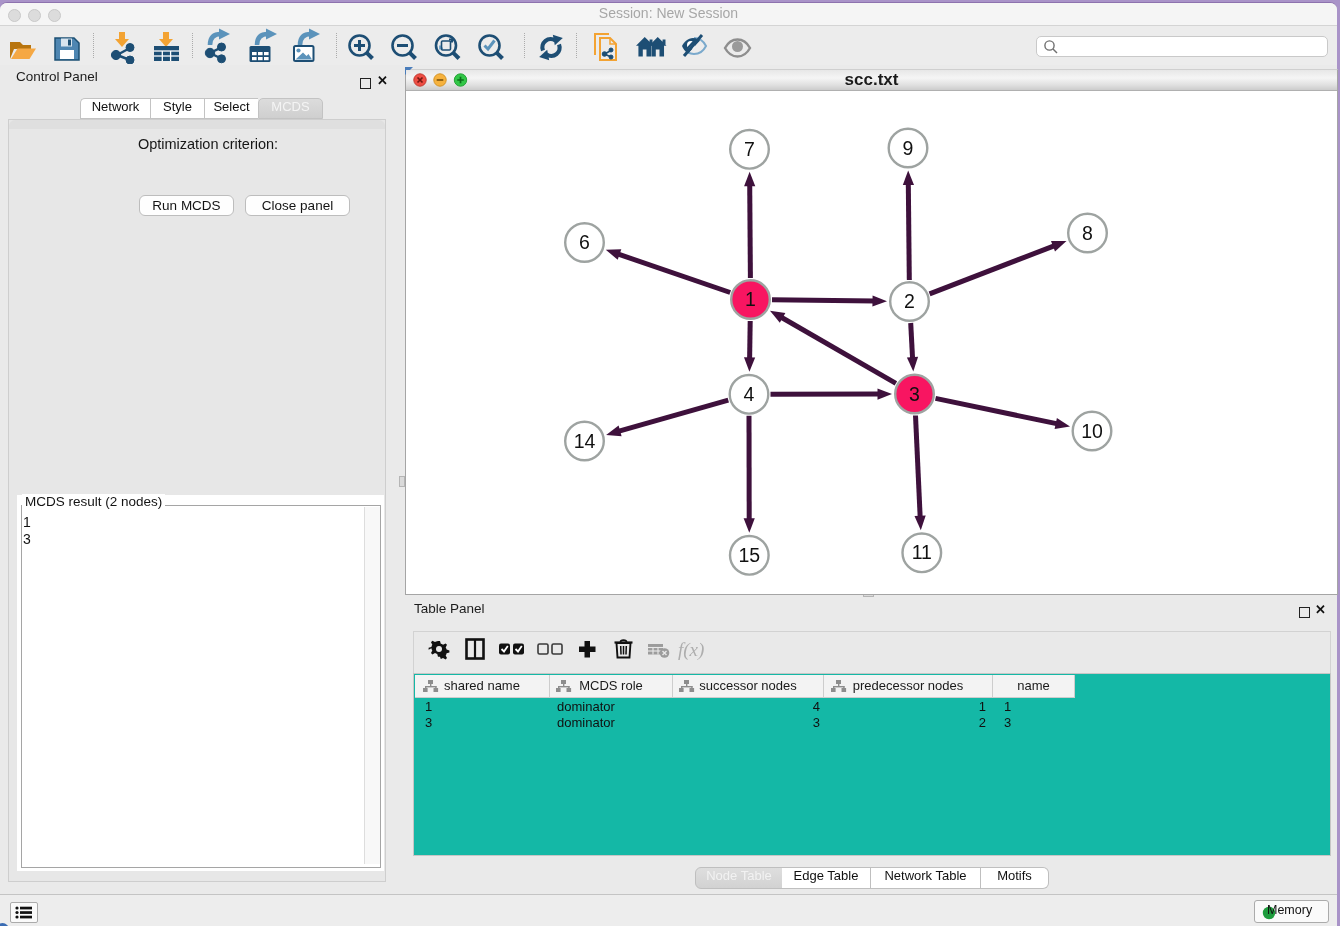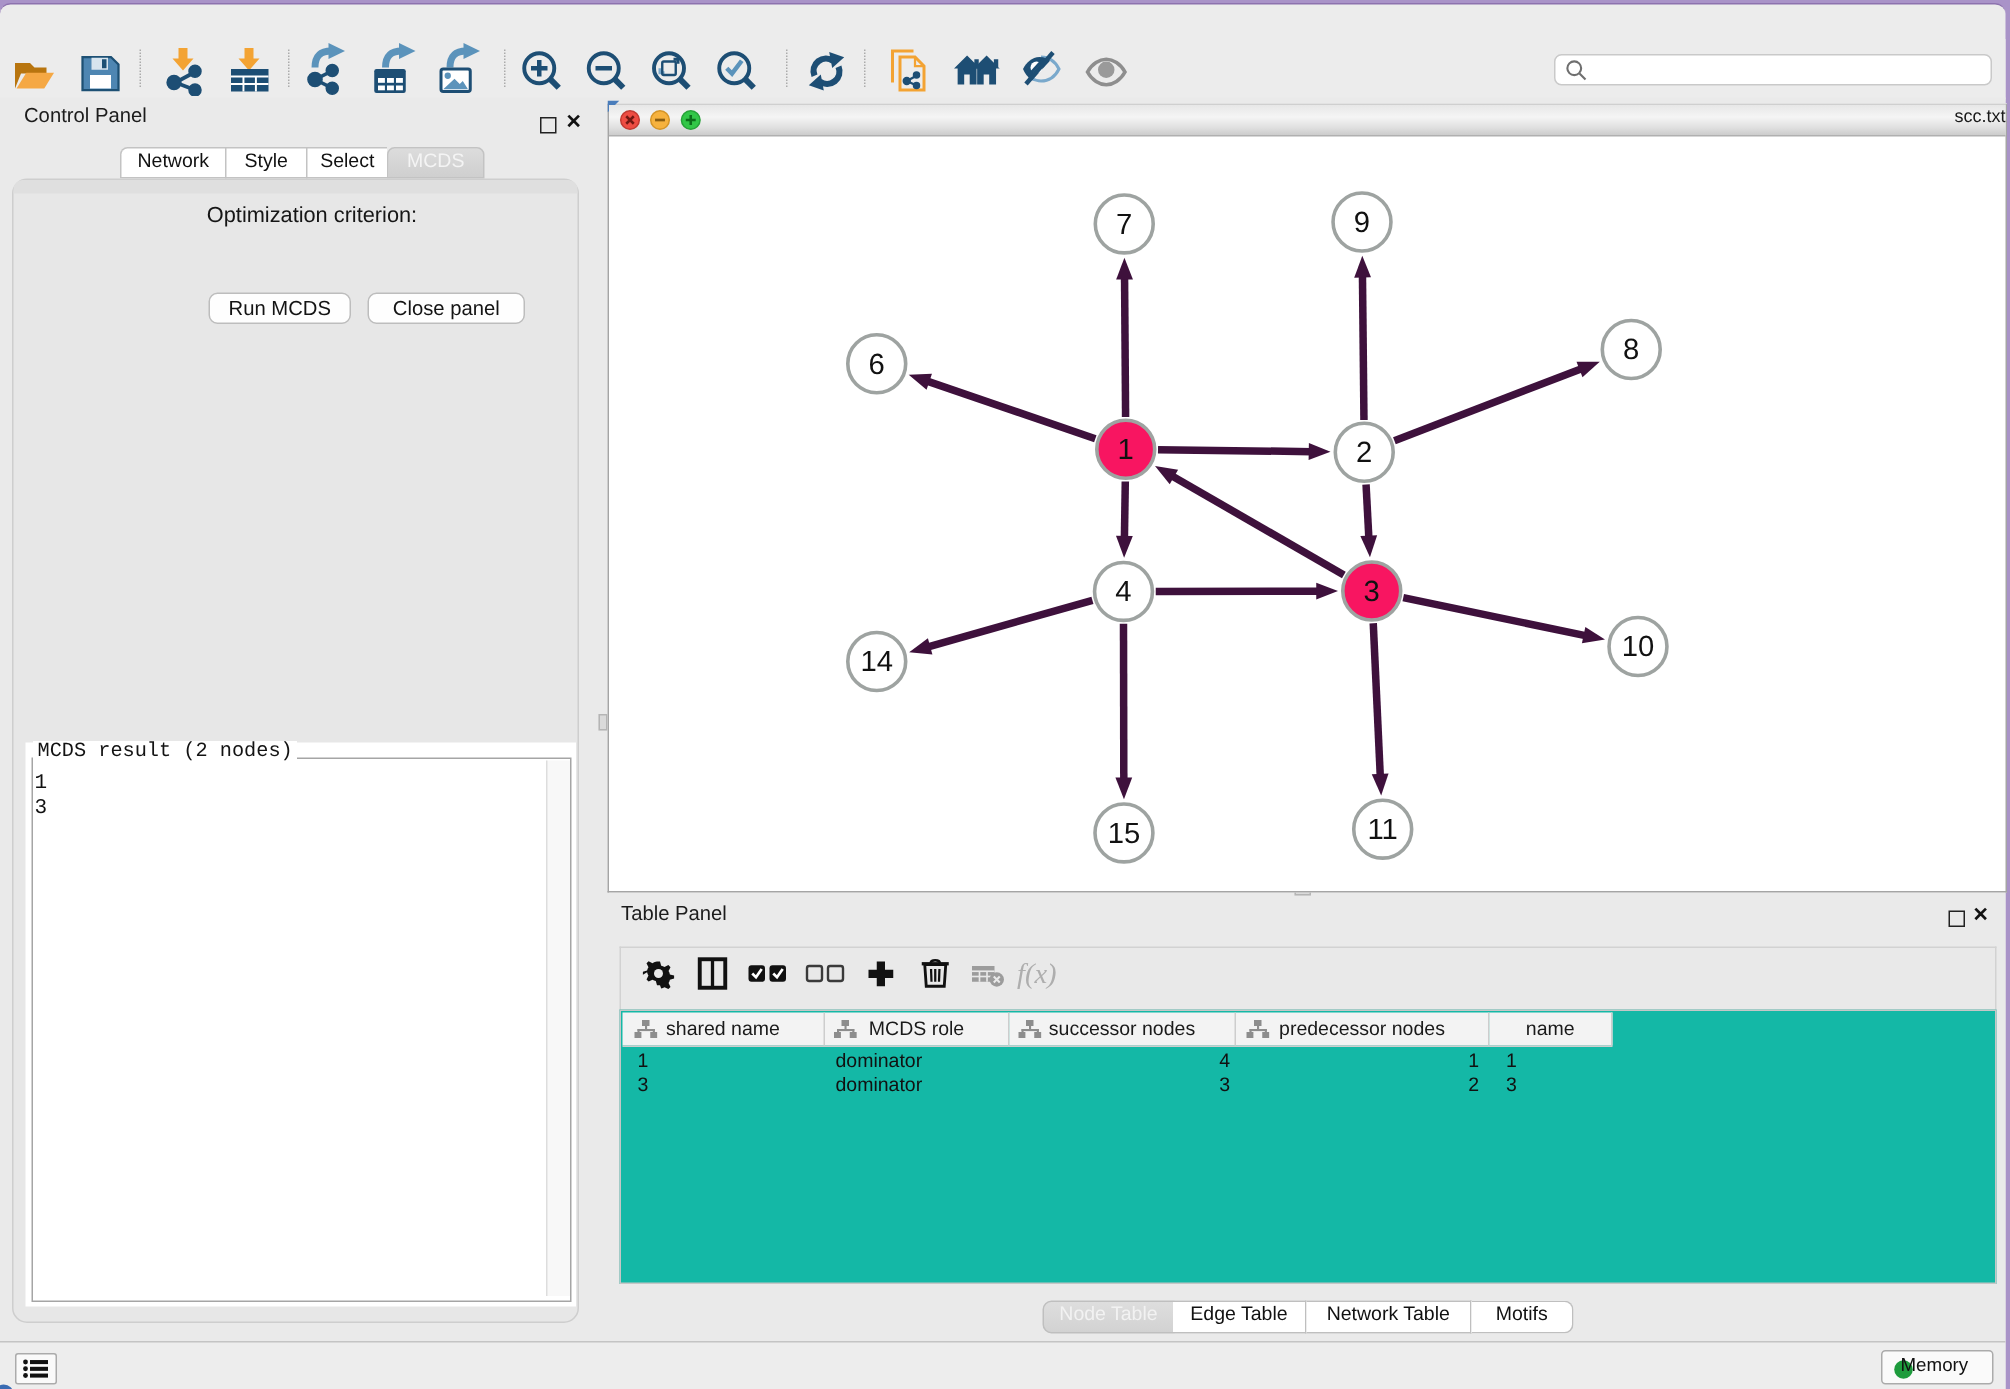--- a/index.html
+++ b/index.html
@@ -17,35 +17,35 @@
 #searchbox{left:1036px;top:10px;width:290px;height:19px;background:#fff;
   border:1px solid #c9c9c9;border-radius:5px;}
 #main{left:0;top:62px;width:1337px;height:829px;background:#eaeaea;}
 
 #cp-title{left:16px;top:4px;font-size:13.5px;color:#1c1c1c;}
 #cp-float{left:360px;top:13px;width:9px;height:9px;border:1.5px solid #222;}
 #cp-close{left:377px;top:8px;font-size:13px;font-weight:bold;color:#111;}
 .tab{top:33px;height:19px;background:#fff;border:1px solid #c3c3c3;border-right:none;
   text-align:center;font-size:13px;color:#111;line-height:16.5px;}
 #cp-content{left:8px;top:54px;width:376px;height:761px;background:#e7e7e7;
-  border:1px solid #cecece;border-radius:10px;font-family:Liberation Mono, monospace;}
+  border:1px solid #cecece;border-radius:0;}
 #opt-label{left:0;top:71px;width:392px;text-align:center;font-size:14.5px;color:#161616;margin-left:12px;}
 #combo{left:45px;top:97px;width:308px;height:19px;background:#fff;border:1px solid #b5b5b5;
   border-radius:5px;font-size:14px;color:#141414;line-height:18px;padding-left:12px;}
 .btn{top:130px;height:19px;background:#fefefe;border:1px solid #bdbdbd;border-radius:6px;
   font-size:13.5px;color:#141414;text-align:center;line-height:19px;margin-left:44px;}
 #mcds-box{left:8px;top:375px;width:367px;height:376px;background:#fff;}
 #mcds-border{left:4px;top:10px;width:358px;height:361px;border:1px solid #a5a5a5;}
 #mcds-label{left:5px;top:-1px;font-size:13.5px;color:#131313;background:#fff;padding:0 3px;}
 #mcds-sb{left:347px;top:12px;width:15px;height:357px;background:#f8f8f8;border-left:1px solid #ddd;}
 
 #netwin{left:405px;top:4px;width:931px;height:524px;border:1px solid #a5a5a5;border-top-color:#cfcfcf;background:#fff;}
 #nw-titlebar{left:0;top:0;width:931px;height:20px;
   background:linear-gradient(180deg,#e7e7e7 0%,#f5f5f5 40%,#e0e0e0 75%,#cccccc 100%);border-bottom:1px solid #b0b0b0;}
-#nw-title{left:0;top:0px;width:931px;text-align:right;font-size:12px;font-weight:400;color:#1a1a1a;}
+#nw-title{left:0;top:0px;width:931px;text-align:center;font-size:17px;font-weight:700;color:#1a1a1a;}
 
 #tp-title{left:414px;top:536px;font-size:13.5px;color:#1c1c1c;}
 #tp-float{left:1299px;top:542px;width:9px;height:9px;border:1.5px solid #222;}
 #tp-close{left:1315px;top:537px;font-size:13px;font-weight:bold;color:#111;}
 #tp-toolbar{left:413px;top:566px;width:916px;height:42px;background:#e9e9e9;
   border:1px solid #d2d2d2;border-bottom:none;}
 #tp-table{left:413px;top:608px;width:916px;height:181px;background:#14b8a6;border:1px solid #c6c6c6;}
 .th{top:0px;height:22px;background:#f3f3f3;border-right:1px solid #cdcdcd;
   font-size:13px;color:#1a1a1a;text-align:center;line-height:22px;}
 .td{font-size:13px;color:#111;}
@@ -53,20 +53,26 @@
   font-size:13px;color:#111;text-align:center;line-height:16.5px;}
 
 #statusbar{left:0;top:829px;width:1337px;height:35px;background:#ededed;border-top:1px solid #c4c4c4;}
 #sb-btn{left:10px;top:7px;width:26px;height:19px;background:#fafafa;border:1px solid #ababab;border-radius:2px;}
 #memory{left:1254px;top:5px;width:73px;height:21px;background:#fafafa;border:1px solid #ababab;
   border-radius:3px;font-size:12.5px;color:#111;}
 </style>
 </head>
 <body>
 <div class="abs" id="app">
+  <div class="abs" id="titlebar">
+    <div class="abs tl" style="left:8px;"></div>
+    <div class="abs tl" style="left:28px;"></div>
+    <div class="abs tl" style="left:48px;"></div>
+    <div class="abs" id="apptitle">Session: New Session</div>
+  </div>
   <div class="abs" id="toolbar">
     <svg class="abs" id="tbicons" style="left:0;top:0" width="780" height="38" viewBox="0 0 780 38">
 <g>
 <path d="M10,33 L10,16 L20,16 L23,19 L31,19 L31,23 L14,23 Z" fill="#b8750f"></path>
 <path d="M11,33 L17.5,22.5 L36,22.5 L29.5,33 Z" fill="#f5a844"></path>
 </g>
 <g>
 <path d="M55,12 L74,12 L79,17 L79,34 L55,34 Z" fill="#4e86b2" stroke="#1d5074" stroke-width="1.5"></path>
 <rect x="61" y="12.5" width="11" height="8" fill="#d7e4ee"></rect>
 <rect x="68" y="13.5" width="3" height="6" fill="#1d5074"></rect>

